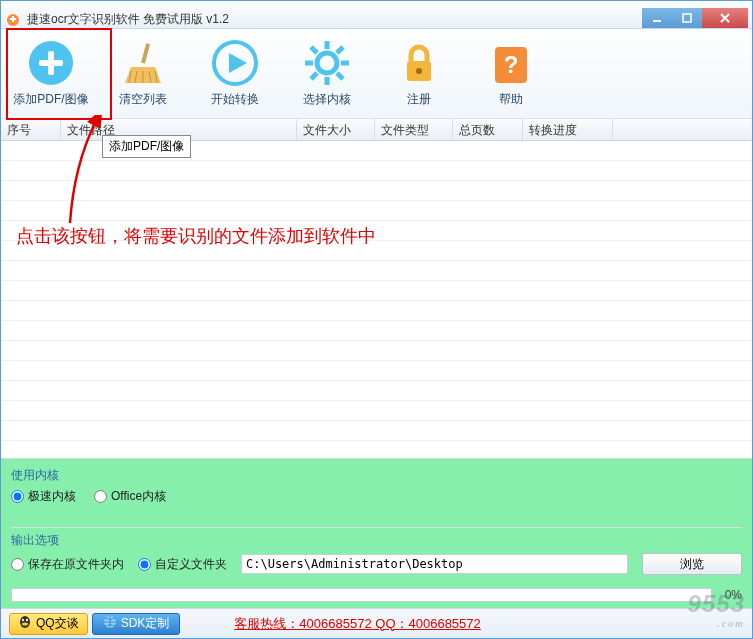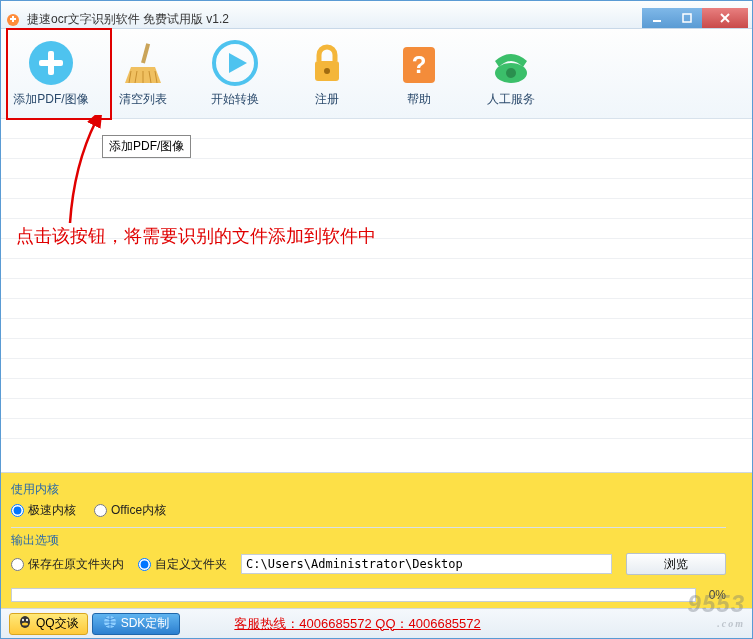--- a/index.html
+++ b/index.html
@@ -31,23 +31,23 @@
 .th.col3 { width: 78px; }
 .th.col4 { width: 70px; }
 .th.col5 { width: 90px; }
 
 .grid { flex: 1; background: #fff; overflow: hidden; position: relative; }
 .grid-rows { display: flex; flex-direction: column; }
 .grow { height: 20px; border-bottom: 1px solid #eef0f3; }
 
 .annotation-text { position: absolute; left: 16px; top: 224px; color: #e00000; font-size: 18px; z-index: 8; font-family: SimSun, serif; }
 
-.bottom-panel { border-top: 1px solid #d0d8e0; background: #fde047; padding: 4px 26px 0 10px; }
+.bottom-panel { border-top: 1px solid #d0d8e0; background: #86efac; padding: 4px 10px 0 10px; }
 .section-title { color: #2b6aa8; font-size: 12px; margin: 4px 0; }
-.radio-row { display: flex; align-items: center; gap: 18px; margin-bottom: 8px; }
+.radio-row { display: flex; align-items: center; gap: 18px; margin-bottom: 22px; }
 .radio-item { display: flex; align-items: center; gap: 4px; }
 .radio-item input { margin: 0; }
 .radio-item label { font-size: 12px; color: #222; }
 .hr { height:1px; background:#d9e0e8; margin: 2px 0 2px 0; }
 .output-row { display: flex; align-items: center; gap: 14px; margin-bottom: 13px; }
 .path-input { flex: 1; height: 20px; border: 1px solid #c5ced8; padding: 0 4px; font-size: 12px; font-family: Consolas, monospace; background:#fff; }
 .browse-btn { width: 100px; height: 22px; background: linear-gradient(#fefefe,#e6ecf2); border: 1px solid #b8c2cc; border-radius: 2px; font-size: 12px; cursor:pointer; }
 .progress-row { display: flex; align-items: center; gap: 6px; margin-bottom: 6px; }
 .progress { flex:1; height: 14px; border: 1px solid #c5ced8; background: #fff; }
 .pct { font-size: 12px; color:#444; width: 24px; text-align: right; }
@@ -124,48 +124,64 @@
         <svg width="48" height="48">
             <circle cx="24" cy="24" r="21" fill="none" stroke="#4ec3ef" stroke-width="4"></circle>
             <polygon points="18,14 36,24 18,34" fill="#4ec3ef"></polygon>
           </svg>
       </span>
       <span class="lbl">开始转换</span>
     </div>
     <div class="tbtn">
       <span class="ico">
         <svg width="48" height="48">
+            <circle cx="24" cy="24" r="10" fill="none" stroke="#4ec3ef" stroke-width="5"></circle>
+            <g stroke="#4ec3ef" stroke-width="5">
+              <line x1="24" y1="2" x2="24" y2="10"></line>
+              <line x1="24" y1="38" x2="24" y2="46"></line>
+              <line x1="2" y1="24" x2="10" y2="24"></line>
+              <line x1="38" y1="24" x2="46" y2="24"></line>
+              <line x1="8" y1="8" x2="14" y2="14"></line>
+              <line x1="34" y1="34" x2="40" y2="40"></line>
+              <line x1="40" y1="8" x2="34" y2="14"></line>
+              <line x1="14" y1="34" x2="8" y2="40"></line>
+            </g>
+          </svg>
+      </span>
+      <span class="lbl">选择内核</span>
+    </div>
+    <div class="tbtn">
+      <span class="ico">
+        <svg width="48" height="48">
             <rect x="12" y="22" width="24" height="20" rx="3" fill="#f4b63a"></rect>
             <path d="M16 22 v-6 a8 8 0 0 1 16 0 v6" fill="none" stroke="#f4b63a" stroke-width="5"></path>
             <circle cx="24" cy="32" r="3" fill="#a06b10"></circle>
           </svg>
       </span>
       <span class="lbl">注册</span>
     </div>
     <div class="tbtn">
       <span class="ico">
         <svg width="48" height="48">
             <rect x="8" y="8" width="32" height="36" rx="4" fill="#f48c3a"></rect>
             <text x="24" y="34" font-size="24" fill="#fff" text-anchor="middle" font-weight="bold">?</text>
           </svg>
       </span>
       <span class="lbl">帮助</span>
     </div>
-    <div class="tbtn">
-      <span class="ico">
-        <svg width="48" height="48">
-            <ellipse cx="24" cy="34" rx="16" ry="10" fill="#3bbf6a"></ellipse>
-            <path d="M8 22 Q24 8 40 22 L36 28 Q24 16 12 28 Z" fill="#3bbf6a"></path>
-            <circle cx="24" cy="34" r="5" fill="#2a8f4e"></circle>
-          </svg>
-      </span>
-      <span class="lbl">人工服务</span>
-    </div>
-  </div>
-
+  </div>
+
+  <div class="table-head">
+    <div class="th col0">序号</div>
+    <div class="th col1">文件路径</div>
+    <div class="th col2">文件大小</div>
+    <div class="th col3">文件类型</div>
+    <div class="th col4">总页数</div>
+    <div class="th col5">转换进度</div>
+  </div>
 
   <div class="grid">
     <div class="grid-rows">
       <div class="grow"></div>
       <div class="grow"></div>
       <div class="grow"></div>
       <div class="grow"></div>
       <div class="grow"></div>
       <div class="grow"></div>
       <div class="grow"></div>

